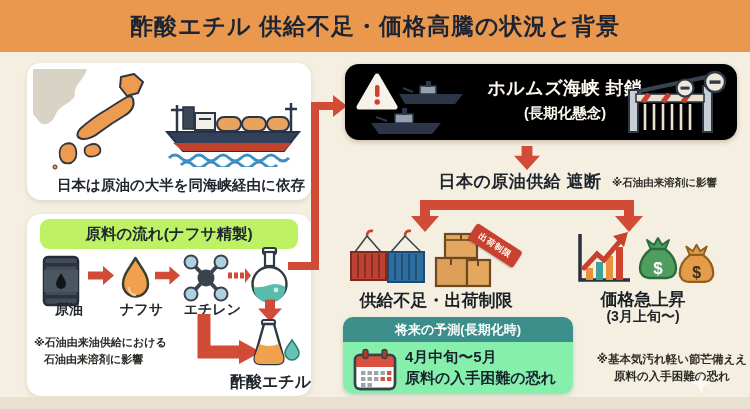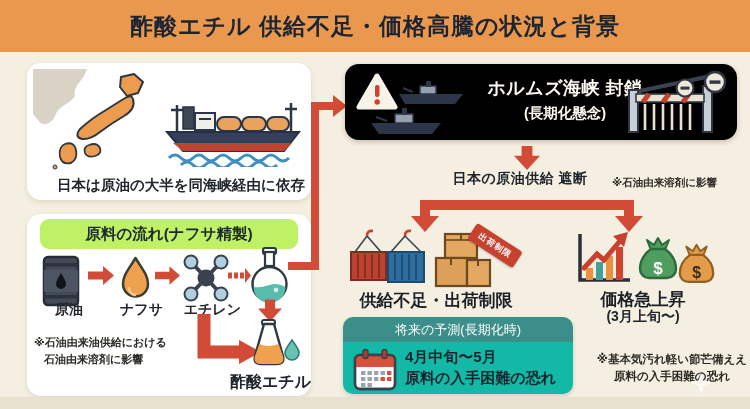--- a/index.html
+++ b/index.html
@@ -10,26 +10,26 @@
   .header .t{font-size:23px;font-weight:900;color:#1B2433;letter-spacing:1px;}
   .card{background:#ffffff;border-radius:14px;box-shadow:0 2px 5px rgba(90,70,40,.14);}
   .mapcaption{font-size:14.5px;font-weight:800;color:#20262E;text-align:center;}
   .flowhead{background:#bef264;border-radius:9px;display:flex;align-items:center;justify-content:center;font-size:15.5px;font-weight:800;color:#1F2730;}
   .lbl{font-size:14px;font-weight:800;color:#23282F;text-align:right;}
   .note{font-size:11px;font-weight:800;color:#2B2B26;line-height:1.5;}
   .red{background:#D24B36;}
   .banner{background:#000000;border-radius:14px;box-shadow:0 2px 5px rgba(90,40,20,.25);}
   .bt1{font-size:18px;font-weight:800;color:#FDF8F0;text-align:center;letter-spacing:.5px;}
   .bt2{font-size:14.5px;font-weight:700;color:#FDF8F0;text-align:center;}
-  .h2{font-size:14px;font-weight:900;color:#20262E;text-align:center;letter-spacing:.5px;}
+  .h2{font-size:17px;font-weight:900;color:#20262E;text-align:center;letter-spacing:.5px;}
   .cap{font-size:17px;font-weight:900;color:#1A2026;text-align:center;}
   .capsub{font-size:14px;font-weight:800;color:#20262E;text-align:center;}
   .teal-banner{border-radius:10px;overflow:hidden;box-shadow:0 2px 4px rgba(40,80,75,.2);}
-  .teal-head{height:25px;background:#3B8E8A;color:#FBFDFB;font-size:13px;font-weight:400;display:flex;align-items:center;justify-content:center;}
-  .teal-body{height:52px;background:#14b8a6;position:relative;}
+  .teal-head{height:25px;background:#3B8E8A;color:#FBFDFB;font-size:13px;font-weight:700;display:flex;align-items:center;justify-content:center;}
+  .teal-body{height:52px;background:#86efac;position:relative;}
   .fline{font-size:15px;font-weight:900;color:#17242E;line-height:1.3;}
   .tag{background:#C8402E;border-radius:3px;color:#fff;font-size:8.5px;font-weight:800;letter-spacing:1px;display:flex;align-items:center;justify-content:center;transform:rotate(33deg);box-shadow:0 1px 2px rgba(0,0,0,.25);}
   .bstrip{left:0;top:397px;width:750px;height:12px;background:#E8E1CF;}
   .prod{font-size:16px;font-weight:900;color:#20262E;text-align:right;}
 </style>
 </head>
 <body>
 
 <div class="stage">
 

